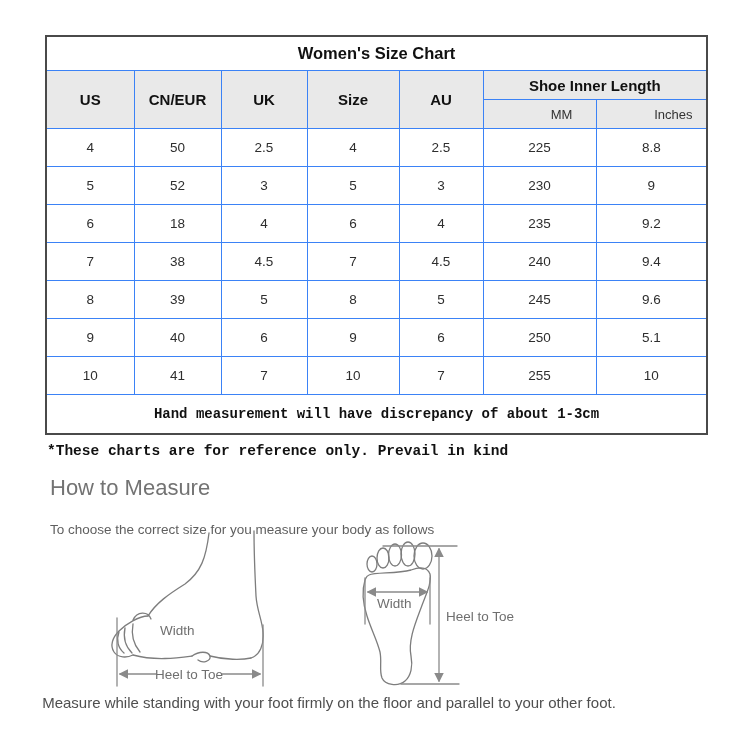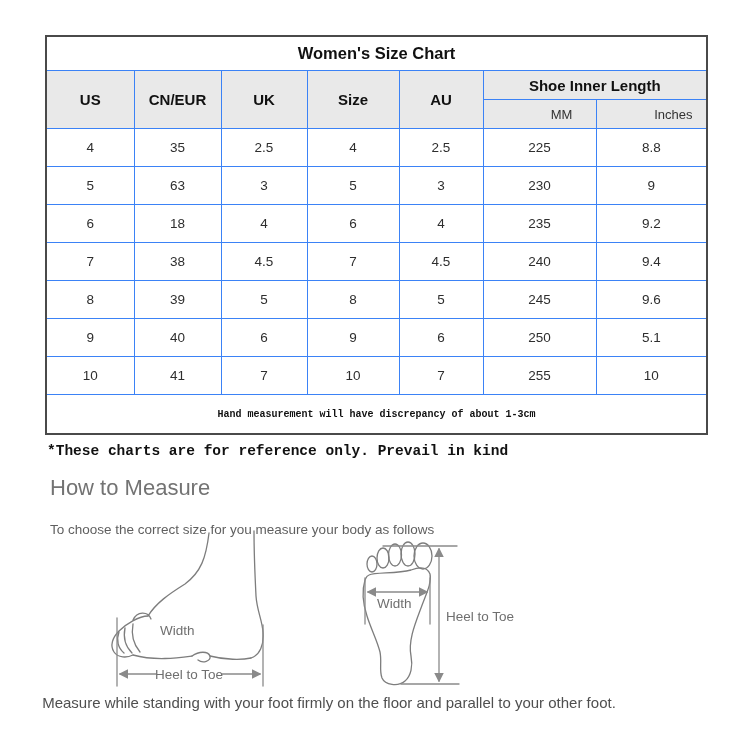--- a/index.html
+++ b/index.html
@@ -60,21 +60,21 @@
     height: 37px;
     background: #ffffff;
     font-size: 13.5px;
     color: #2e2e2e;
   }
   tr.foot-row td {
     height: 38px;
     background: #ffffff;
     font-family: "Liberation Mono", "DejaVu Sans Mono", monospace;
     font-weight: bold;
-    font-size: 10px;
+    font-size: 14px;
     color: #111;
   }
 
   
   .reference-note {
     position: absolute;
     left: 47px;
     top: 443px;
     font-family: "Liberation Mono", "DejaVu Sans Mono", monospace;
     font-weight: bold;
@@ -140,30 +140,30 @@
         <th rowspan="2">Size</th>
         <th rowspan="2">AU</th>
         <th colspan="2">Shoe Inner Length</th>
       </tr>
       <tr class="head-row-2">
         <th>MM</th>
         <th>Inches</th>
       </tr>
       <tr class="data-row">
         <td>4</td>
-        <td>35</td>
+        <td>50</td>
         <td>2.5</td>
         <td>4</td>
         <td>2.5</td>
         <td>225</td>
         <td>8.8</td>
       </tr>
       <tr class="data-row">
         <td>5</td>
-        <td>63</td>
+        <td>52</td>
         <td>3</td>
         <td>5</td>
         <td>3</td>
         <td>230</td>
         <td>9</td>
       </tr>
       <tr class="data-row">
         <td>6</td>
         <td>18</td>
         <td>4</td>

